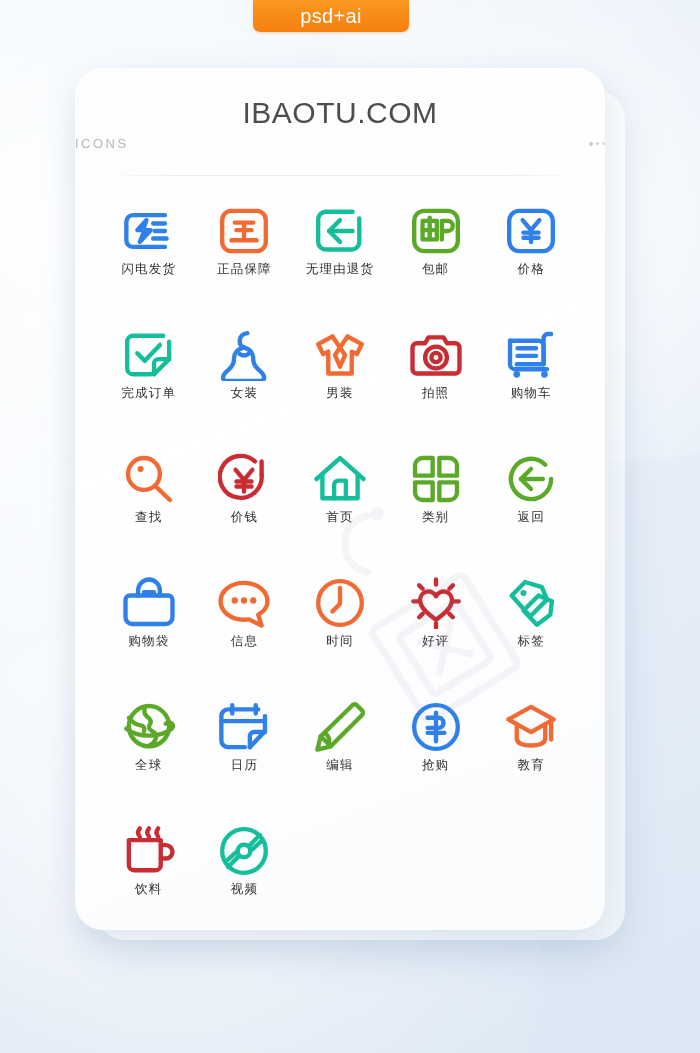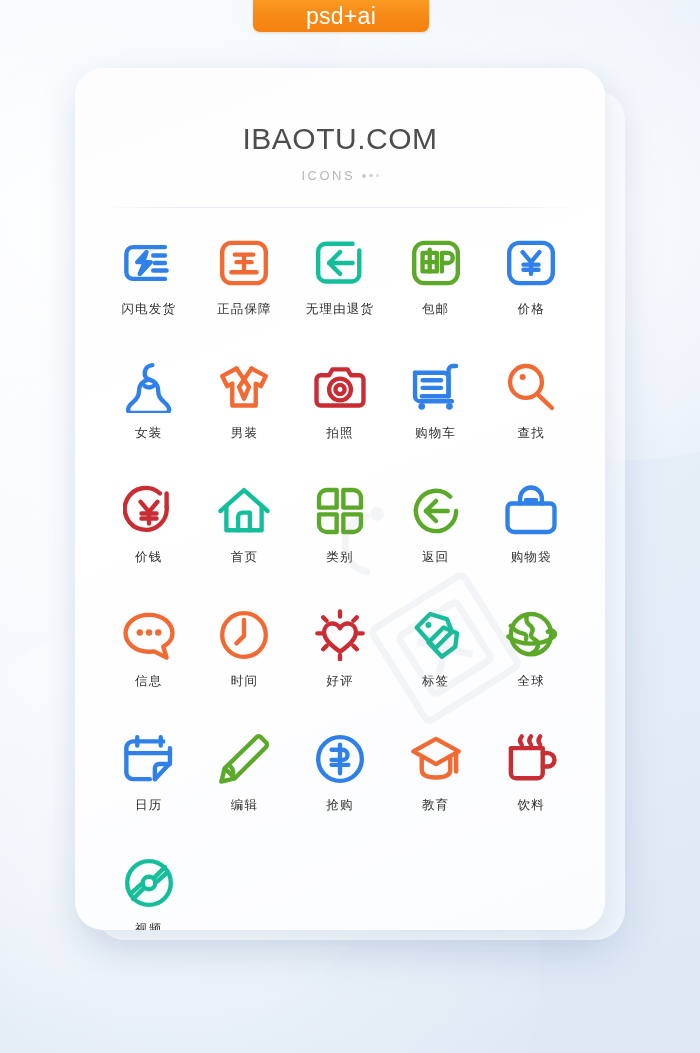--- a/index.html
+++ b/index.html
@@ -28,50 +28,50 @@
     position:absolute;left:-160px;bottom:-260px;width:700px;height:700px;border-radius:50%;
     background:radial-gradient(circle at 50% 30%, rgba(255,255,255,.55), rgba(255,255,255,0) 72%);
   }
   #bg .diag{
     position:absolute;inset:0;
     background:linear-gradient(135deg, rgba(255,255,255,.35) 0%, rgba(255,255,255,0) 45%);
   }
 
   
   .badge{
-    position:absolute;left:253px;top:0;width:176px;height:32px;
+    position:absolute;left:253px;top:0;width:156px;height:32px;
     border-radius:0 0 7px 7px;
     background:linear-gradient(180deg,#fb9a22 0%,#f78b18 45%,#f58110 100%);
-    color:#ffffff;font-size:23px;letter-spacing:.3px;
+    color:#ffffff;font-size:20px;letter-spacing:.3px;
     display:flex;align-items:center;justify-content:center;
     box-shadow:0 1px 3px rgba(180,110,20,.25);
   }
 
   
   .card-back{
     position:absolute;left:95px;top:90px;width:530px;height:850px;
     border-radius:30px;
     background:rgba(255,255,255,.55);
     box-shadow:0 14px 42px rgba(110,140,180,.18);
   }
   .card{
     position:absolute;left:75px;top:68px;width:530px;height:862px;
     border-radius:28px;
     background:linear-gradient(160deg,#fdfdfe 0%,#ffffff 40%,#fbfcfe 100%);
     box-shadow:0 10px 34px rgba(120,148,186,.22);
     overflow:hidden;
   }
 
   
-  .hdr{padding-top:54px;text-align:center;}
+  .hdr{padding-top:28px;text-align:center;}
   .hdr .title{
     font-size:30px;color:#4d4d4d;letter-spacing:.5px;font-weight:400;
   }
   .hdr .subrow{
-    margin-top:12px;display:flex;align-items:center;justify-content:center;gap:7px;
+    margin-top:6px;display:flex;align-items:center;justify-content:space-between;gap:7px;
   }
   .hdr .sub{font-size:13px;color:#b6b6b6;letter-spacing:2.5px;}
   .hdr .dots{display:flex;align-items:center;gap:3px;}
   .hdr .dots i{display:block;border-radius:50%;background:#c9c9c9;}
   .hdr .dots i:nth-child(1){width:4px;height:4px;}
   .hdr .dots i:nth-child(2){width:3.5px;height:3.5px;background:#d2d2d2;}
   .hdr .dots i:nth-child(3){width:3px;height:3px;background:#dcdcdc;}
   .divider{
     margin:24px auto 0;width:478px;height:1px;
     background:linear-gradient(90deg,rgba(225,230,238,0),#e6eaf0 18%,#e6eaf0 82%,rgba(225,230,238,0));
@@ -84,21 +84,21 @@
     row-gap:0;
   }
   .cell{
     height:115px;
     display:flex;flex-direction:column;align-items:center;justify-content:flex-start;
     padding-top:9px;
   }
   .cell .glyph{height:60px;display:flex;align-items:center;justify-content:center;}
   .cell .glyph svg{display:block;}
   .cell .lbl{
-    margin-top:8px;font-family:"DejaVu Serif", serif;
+    font-family:"DejaVu Serif", serif;
     font-size:12.5px;color:#30302f;letter-spacing:1.2px;white-space:nowrap;
   }
 
   
   .wm{
     position:absolute;left:250px;top:430px;width:240px;height:240px;
     opacity:.085;pointer-events:none;
   }
   .wm svg{display:block;}
 </style>
@@ -175,20 +175,31 @@
       </div>
       <div class="cell">
         <div class="glyph" style="color: rgb(47, 128, 232);">
           <svg viewBox="0 0 62 62" width="52" height="52">
     <rect x="5" y="7" width="52" height="48" rx="12" fill="none" stroke="currentColor" stroke-width="5.2" stroke-linecap="round" stroke-linejoin="round"></rect>
     <path d="M21 18 L31 30 L41 18" fill="none" stroke="currentColor" stroke-width="5.2" stroke-linecap="round" stroke-linejoin="round"></path>
     <path d="M31 30 V44 M22 33 H40 M22 39 H40" fill="none" stroke="currentColor" stroke-width="5.2" stroke-linecap="round" stroke-linejoin="round"></path>
           </svg>
         </div>
         <div class="lbl">价格</div>
+      </div>
+      <div class="cell">
+        <div class="glyph" style="color: rgb(21, 190, 154);">
+          <svg viewBox="0 0 62 62" width="52" height="52">
+    <path d="M48 8 H12 a7 7 0 0 0 -7 7 V47 a7 7 0 0 0 7 7 H33" fill="none" stroke="currentColor" stroke-width="5.2" stroke-linecap="round" stroke-linejoin="round"></path>
+    <path d="M55 15 V36 L37 54" fill="none" stroke="currentColor" stroke-width="5.2" stroke-linecap="round" stroke-linejoin="round"></path>
+    <path d="M37 54 V41 a5 5 0 0 1 5 -5 H55" fill="none" stroke="currentColor" stroke-width="5.2" stroke-linecap="round" stroke-linejoin="round"></path>
+    <path d="M17 29 L26 38 L44 19" fill="none" stroke="currentColor" stroke-width="5.2" stroke-linecap="round" stroke-linejoin="round"></path>
+          </svg>
+        </div>
+        <div class="lbl">完成订单</div>
       </div>
       <div class="cell">
         <div class="glyph" style="color: rgb(47, 128, 232);">
           <svg viewBox="0 0 62 62" width="52" height="52">
     <path d="M35 5 q-8 1 -9 8 q-1 7 5 9" fill="none" stroke="currentColor" stroke-width="5.2" stroke-linecap="round" stroke-linejoin="round"></path>
     <path d="M31 22 q-12 3 -12 14 q0 7 -7 13 q-6 5 -6 9 q0 4 7 4 H48 q7 0 7 -4 q0 -4 -6 -9 q-7 -6 -7 -13 q0 -11 -11 -14" fill="none" stroke="currentColor" stroke-width="5.2" stroke-linecap="round" stroke-linejoin="round"></path>
     <path d="M26 30 q5 3 10 0" fill="none" stroke="currentColor" stroke-width="5.2" stroke-linecap="round" stroke-linejoin="round"></path>
           </svg>
         </div>
         <div class="lbl">女装</div>

